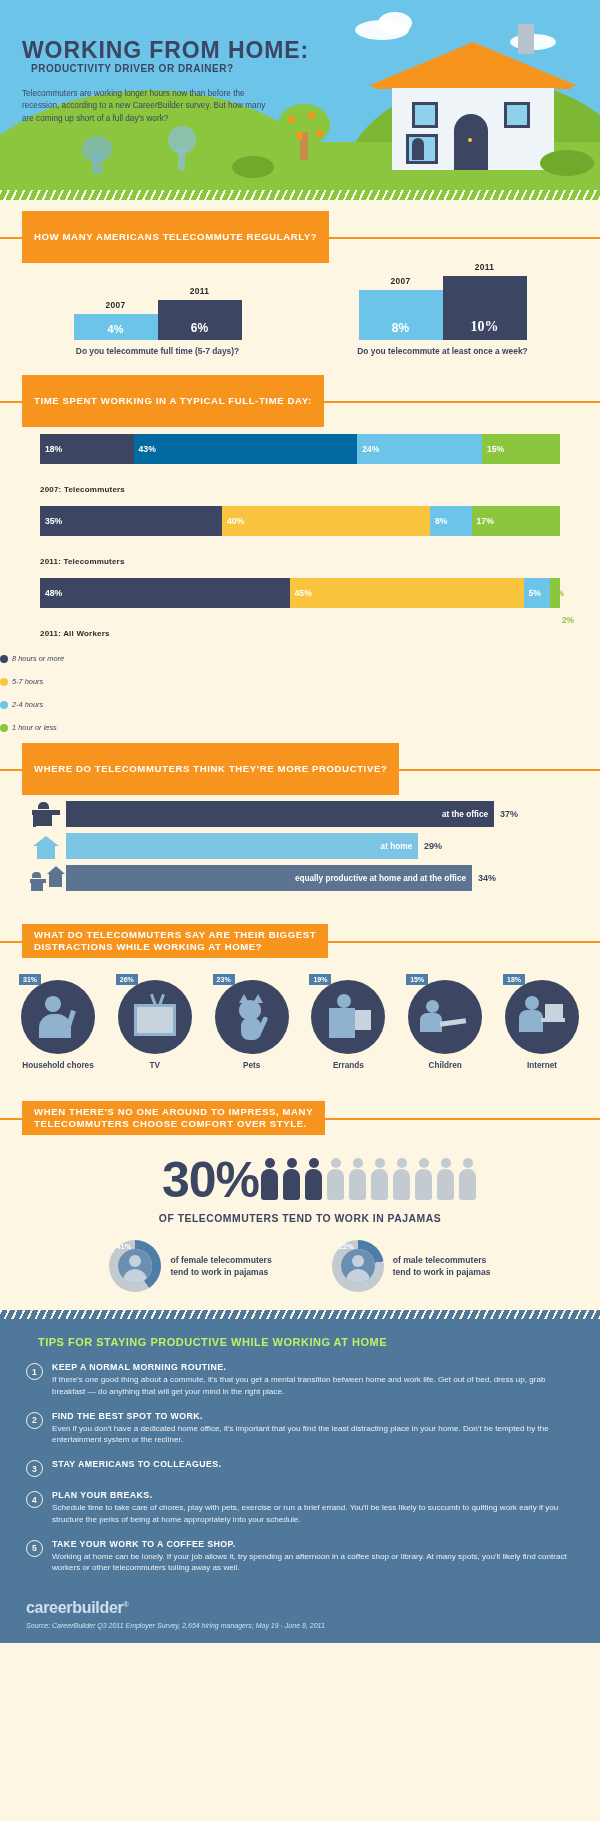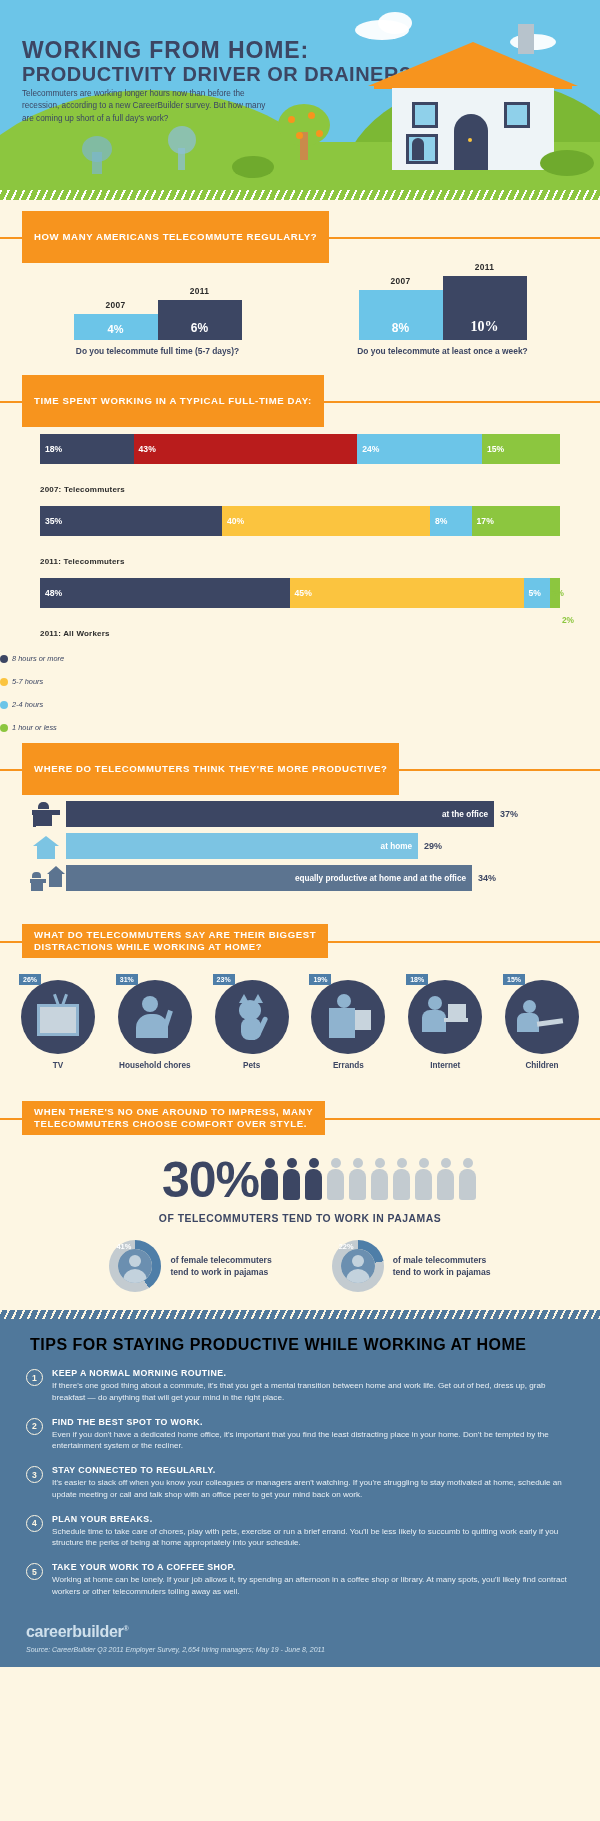--- a/index.html
+++ b/index.html
@@ -30,22 +30,22 @@
   .stitch {
     position: absolute; left: 0; width: 600px; height: 10px;
     background: repeating-linear-gradient(115deg,#fff 0 2px,transparent 2px 7px);
   }
   h1.title {
     position: absolute; left: 22px; top: 38px;
     font-size: 23px; font-weight: bold; letter-spacing: .9px;
     color: #3c4663; line-height: 1.05;
   }
   h2.subtitle {
-    position: absolute; left: 22px; top: 63px;
-    font-size: 20px; font-weight: bold; letter-spacing: .5px; color: #3c4663; text-align: right;
+    position: absolute; left: 31px; top: 63px;
+    font-size: 10px; font-weight: bold; letter-spacing: .5px; color: #3c4663; text-align: right;
   }
   p.hero-desc {
     position: absolute; left: 22px; top: 88px; width: 250px;
     font-size: 8.2px; line-height: 1.5; color: #3c4663;
   }
 
   
   .house { position: absolute; right: 22px; top: 18px; width: 210px; height: 160px; }
   .roof {
     position: absolute; left: 0; top: 24px; width: 0; height: 0;
@@ -141,21 +141,21 @@
               background:#6b8fb0; overflow:hidden; }
   .donut-av::before { content:""; position:absolute; left:11px; top:6px; width:12px; height:12px; border-radius:50%; background:#c3d2dd; }
   .donut-av::after { content:""; position:absolute; left:5px; top:20px; width:24px; height:16px; border-radius:12px 12px 0 0; background:#c3d2dd; }
   .donut-pct { position:absolute; left:7px; top:2px; font-size:7.4px; font-weight:bold; color:#fff; z-index:3; }
   .pj-txt { font-size:8.6px; font-weight:bold; color:#3c4663; line-height:1.45; }
 
   
   .tips { background:#50789b; padding: 18px 26px 8px 26px; margin-top:18px; position:relative; }
   .tips-stitch { position:absolute; left:0; top:0; width:600px; height:9px;
     background: repeating-linear-gradient(115deg,#fdf6e3 0 2px,transparent 2px 7px); }
-  .tips-h { color:#000000; font-size:16px; font-weight:bold; letter-spacing:.5px; margin: 8px 0 14px 4px; }
+  .tips-h { color:#bef264; font-size:11px; font-weight:bold; letter-spacing:.5px; margin: 8px 0 14px 12px; }
   .tip { display:flex; gap:9px; margin-bottom:13px; }
   .tip-num {
     flex:none; width:17px; height:17px; border-radius:50%; border:1.4px solid #fdf6e3;
     color:#fdf6e3; font-size:8.6px; font-weight:bold; display:flex; align-items:center; justify-content:center;
     margin-top:1px;
   }
   .tip-t { color:#fff; font-size:8.8px; font-weight:bold; letter-spacing:.4px; margin-bottom:2px; }
   .tip-b { color:#e9f0f5; font-size:8.1px; line-height:1.45; }
 
   .footer { background:#50789b; padding: 4px 26px 14px 26px; }
@@ -251,21 +251,21 @@
   <div class="sec-head">
     <span class="sec-label">TIME SPENT WORKING IN A TYPICAL FULL-TIME DAY:</span>
   </div>
 
   <div class="s2">
     <div class="st-row">
       <div class="st-bar">
         <div class="st-seg" style="width:18%;background:#3c4663;" title="8 hours or more">
           <span>18%</span>
         </div>
-        <div class="st-seg" style="width:43%;background:#b91c1c;">
+        <div class="st-seg" style="width:43%;background:#0369a1;">
           <span>43%</span>
         </div>
         <div class="st-seg" style="width:24%;background:#6cc5e8;">
           <span>24%</span>
         </div>
         <div class="st-seg" style="width:15%;background:#8cc63f;">
           <span>15%</span>
         </div>
       </div>
       <div class="st-cap">2007: Telecommuters</div>
@@ -380,36 +380,36 @@
   <div class="sec-head" style="height:34px;">
     <span class="sec-label two">
       <span>WHAT DO TELECOMMUTERS SAY ARE THEIR BIGGEST</span><br>
       <span>DISTRACTIONS WHILE WORKING AT HOME?</span>
     </span>
   </div>
 
   <div class="s4">
     <div class="d-item">
       <div class="d-circ">
+        <span class="d-flag">31%</span>
+        <div style="position:absolute;left:24px;top:16px;width:16px;height:16px;border-radius:50%;background:#8fb3cf;"></div>
+        <div style="position:absolute;left:18px;top:34px;width:32px;height:24px;border-radius:14px 14px 0 0;background:#8fb3cf;"></div>
+        <div style="position:absolute;left:46px;top:30px;width:5px;height:26px;background:#8fb3cf;transform:rotate(18deg);"></div>
+      </div>
+      <div class="d-lbl">Household chores</div>
+    </div>
+
+    <div class="d-item">
+      <div class="d-circ">
         <span class="d-flag">26%</span>
         <div style="position:absolute;left:16px;top:24px;width:42px;height:32px;background:#c8d4dd;border:3px solid #8fb3cf;"></div>
         <div style="position:absolute;left:34px;top:14px;width:3px;height:12px;background:#8fb3cf;transform:rotate(-20deg);"></div>
         <div style="position:absolute;left:42px;top:14px;width:3px;height:12px;background:#8fb3cf;transform:rotate(20deg);"></div>
       </div>
       <div class="d-lbl">TV</div>
-    </div>
-
-    <div class="d-item">
-      <div class="d-circ">
-        <span class="d-flag">31%</span>
-        <div style="position:absolute;left:24px;top:16px;width:16px;height:16px;border-radius:50%;background:#8fb3cf;"></div>
-        <div style="position:absolute;left:18px;top:34px;width:32px;height:24px;border-radius:14px 14px 0 0;background:#8fb3cf;"></div>
-        <div style="position:absolute;left:46px;top:30px;width:5px;height:26px;background:#8fb3cf;transform:rotate(18deg);"></div>
-      </div>
-      <div class="d-lbl">Household chores</div>
     </div>
 
     <div class="d-item">
       <div class="d-circ">
         <span class="d-flag">23%</span>
         <div style="position:absolute;left:24px;top:20px;width:22px;height:20px;border-radius:50% 50% 45% 45%;background:#8fb3cf;"></div>
         <div style="position:absolute;left:24px;top:14px;width:0;height:0;border-left:5px solid transparent;border-right:5px solid transparent;border-bottom:9px solid #8fb3cf;"></div>
         <div style="position:absolute;left:38px;top:14px;width:0;height:0;border-left:5px solid transparent;border-right:5px solid transparent;border-bottom:9px solid #8fb3cf;"></div>
         <div style="position:absolute;left:26px;top:38px;width:20px;height:22px;border-radius:8px;background:#8fb3cf;"></div>
         <div style="position:absolute;left:44px;top:36px;width:5px;height:22px;border-radius:3px;background:#8fb3cf;transform:rotate(25deg);"></div>
@@ -422,37 +422,37 @@
         <span class="d-flag">19%</span>
         <div style="position:absolute;left:26px;top:14px;width:14px;height:14px;border-radius:50%;background:#8fb3cf;"></div>
         <div style="position:absolute;left:18px;top:28px;width:26px;height:30px;background:#8fb3cf;"></div>
         <div style="position:absolute;left:44px;top:30px;width:16px;height:20px;background:#c8d4dd;"></div>
       </div>
       <div class="d-lbl">Errands</div>
     </div>
 
     <div class="d-item">
       <div class="d-circ">
+        <span class="d-flag">15%</span>
+        <div style="position:absolute;left:18px;top:20px;width:13px;height:13px;border-radius:50%;background:#8fb3cf;"></div>
+        <div style="position:absolute;left:12px;top:33px;width:22px;height:19px;border-radius:7px 7px 0 0;background:#8fb3cf;"></div>
+        <div style="position:absolute;left:32px;top:40px;width:26px;height:5px;background:#c8d4dd;transform:rotate(-8deg);"></div>
+      </div>
+      <div class="d-lbl">Children</div>
+    </div>
+
+    <div class="d-item">
+      <div class="d-circ">
         <span class="d-flag">18%</span>
         <div style="position:absolute;left:20px;top:16px;width:14px;height:14px;border-radius:50%;background:#8fb3cf;"></div>
         <div style="position:absolute;left:14px;top:30px;width:24px;height:22px;border-radius:8px 8px 0 0;background:#8fb3cf;"></div>
         <div style="position:absolute;left:36px;top:38px;width:24px;height:4px;background:#c8d4dd;"></div>
         <div style="position:absolute;left:40px;top:24px;width:18px;height:14px;background:#c8d4dd;"></div>
       </div>
       <div class="d-lbl">Internet</div>
-    </div>
-
-    <div class="d-item">
-      <div class="d-circ">
-        <span class="d-flag">15%</span>
-        <div style="position:absolute;left:18px;top:20px;width:13px;height:13px;border-radius:50%;background:#8fb3cf;"></div>
-        <div style="position:absolute;left:12px;top:33px;width:22px;height:19px;border-radius:7px 7px 0 0;background:#8fb3cf;"></div>
-        <div style="position:absolute;left:32px;top:40px;width:26px;height:5px;background:#c8d4dd;transform:rotate(-8deg);"></div>
-      </div>
-      <div class="d-lbl">Children</div>
     </div>
   </div>
 
   <div style="height:30px;"></div>
   <div class="sec-head" style="height:34px;">
     <span class="sec-label two">
       <span>WHEN THERE'S NO ONE AROUND TO IMPRESS, MANY</span><br>
       <span>TELECOMMUTERS CHOOSE COMFORT OVER STYLE.</span>
     </span>
   </div>
@@ -547,22 +547,21 @@
     <div class="tip">
       <div class="tip-num">2</div>
       <div>
         <div class="tip-t">FIND THE BEST SPOT TO WORK.</div>
         <div class="tip-b">Even if you don't have a dedicated home office, it's important that you find the least distracting place in your home. Don't be tempted by the entertainment system or the recliner.</div>
       </div>
     </div>
     <div class="tip">
       <div class="tip-num">3</div>
       <div>
-        <div class="tip-t">STAY CONNECTED TO REGULARLY.</div>
-        <div class="tip-b">It's easier to slack off when you know your colleagues or managers aren't watching. If you're struggling to stay motivated at home, schedule an update meeting or call and talk shop with an office peer to get your mind back on work.</div>
+        <div class="tip-t">STAY AMERICANS TO COLLEAGUES.</div>
       </div>
     </div>
     <div class="tip">
       <div class="tip-num">4</div>
       <div>
         <div class="tip-t">PLAN YOUR BREAKS.</div>
         <div class="tip-b">Schedule time to take care of chores, play with pets, exercise or run a brief errand. You'll be less likely to succumb to quitting work early if you structure the perks of being at home appropriately into your schedule.</div>
       </div>
     </div>
     <div class="tip">

